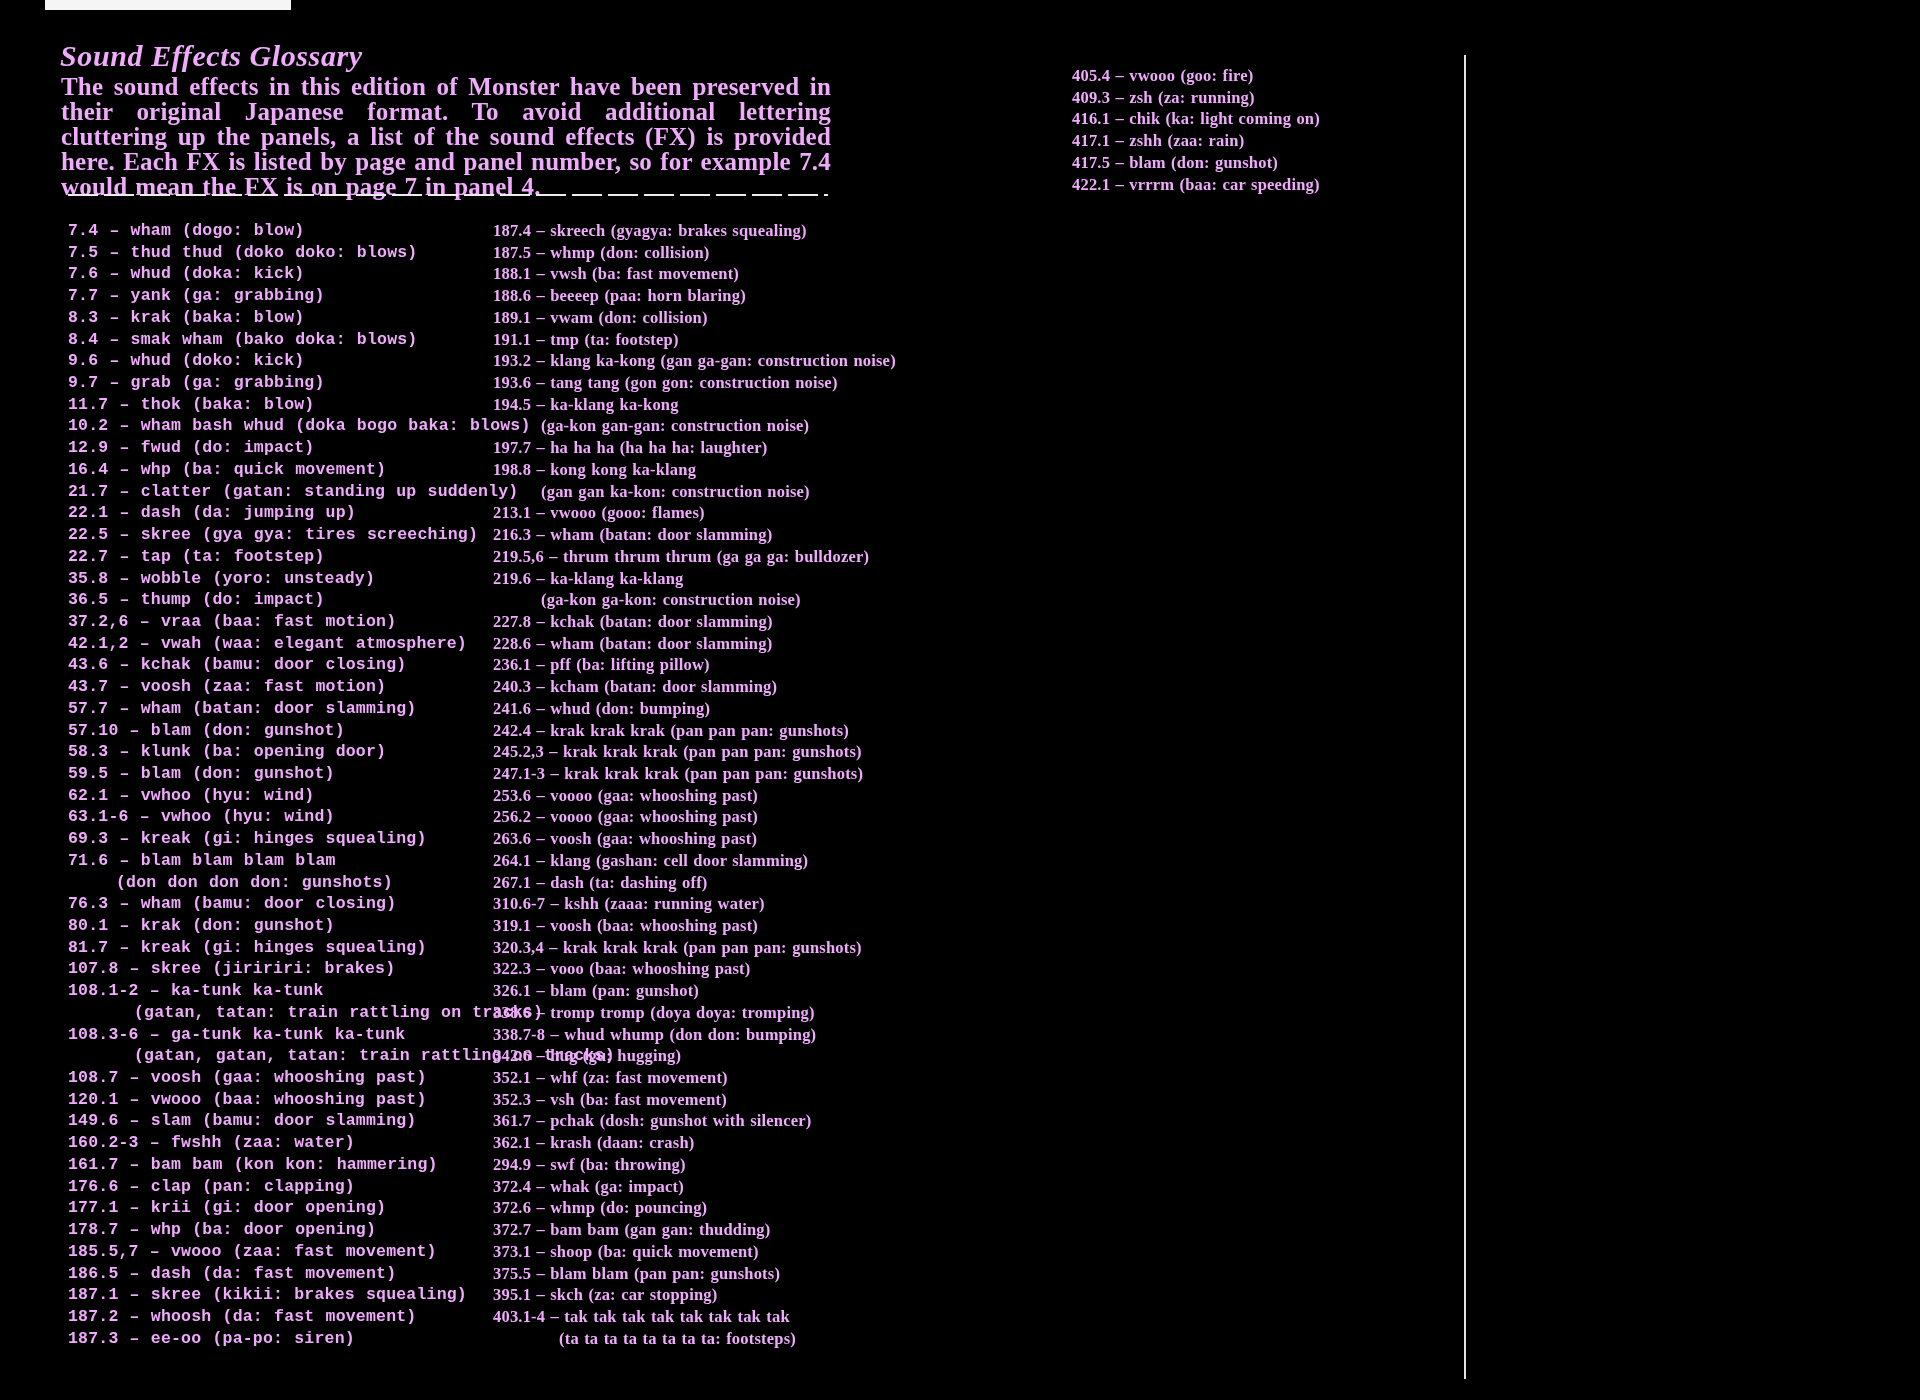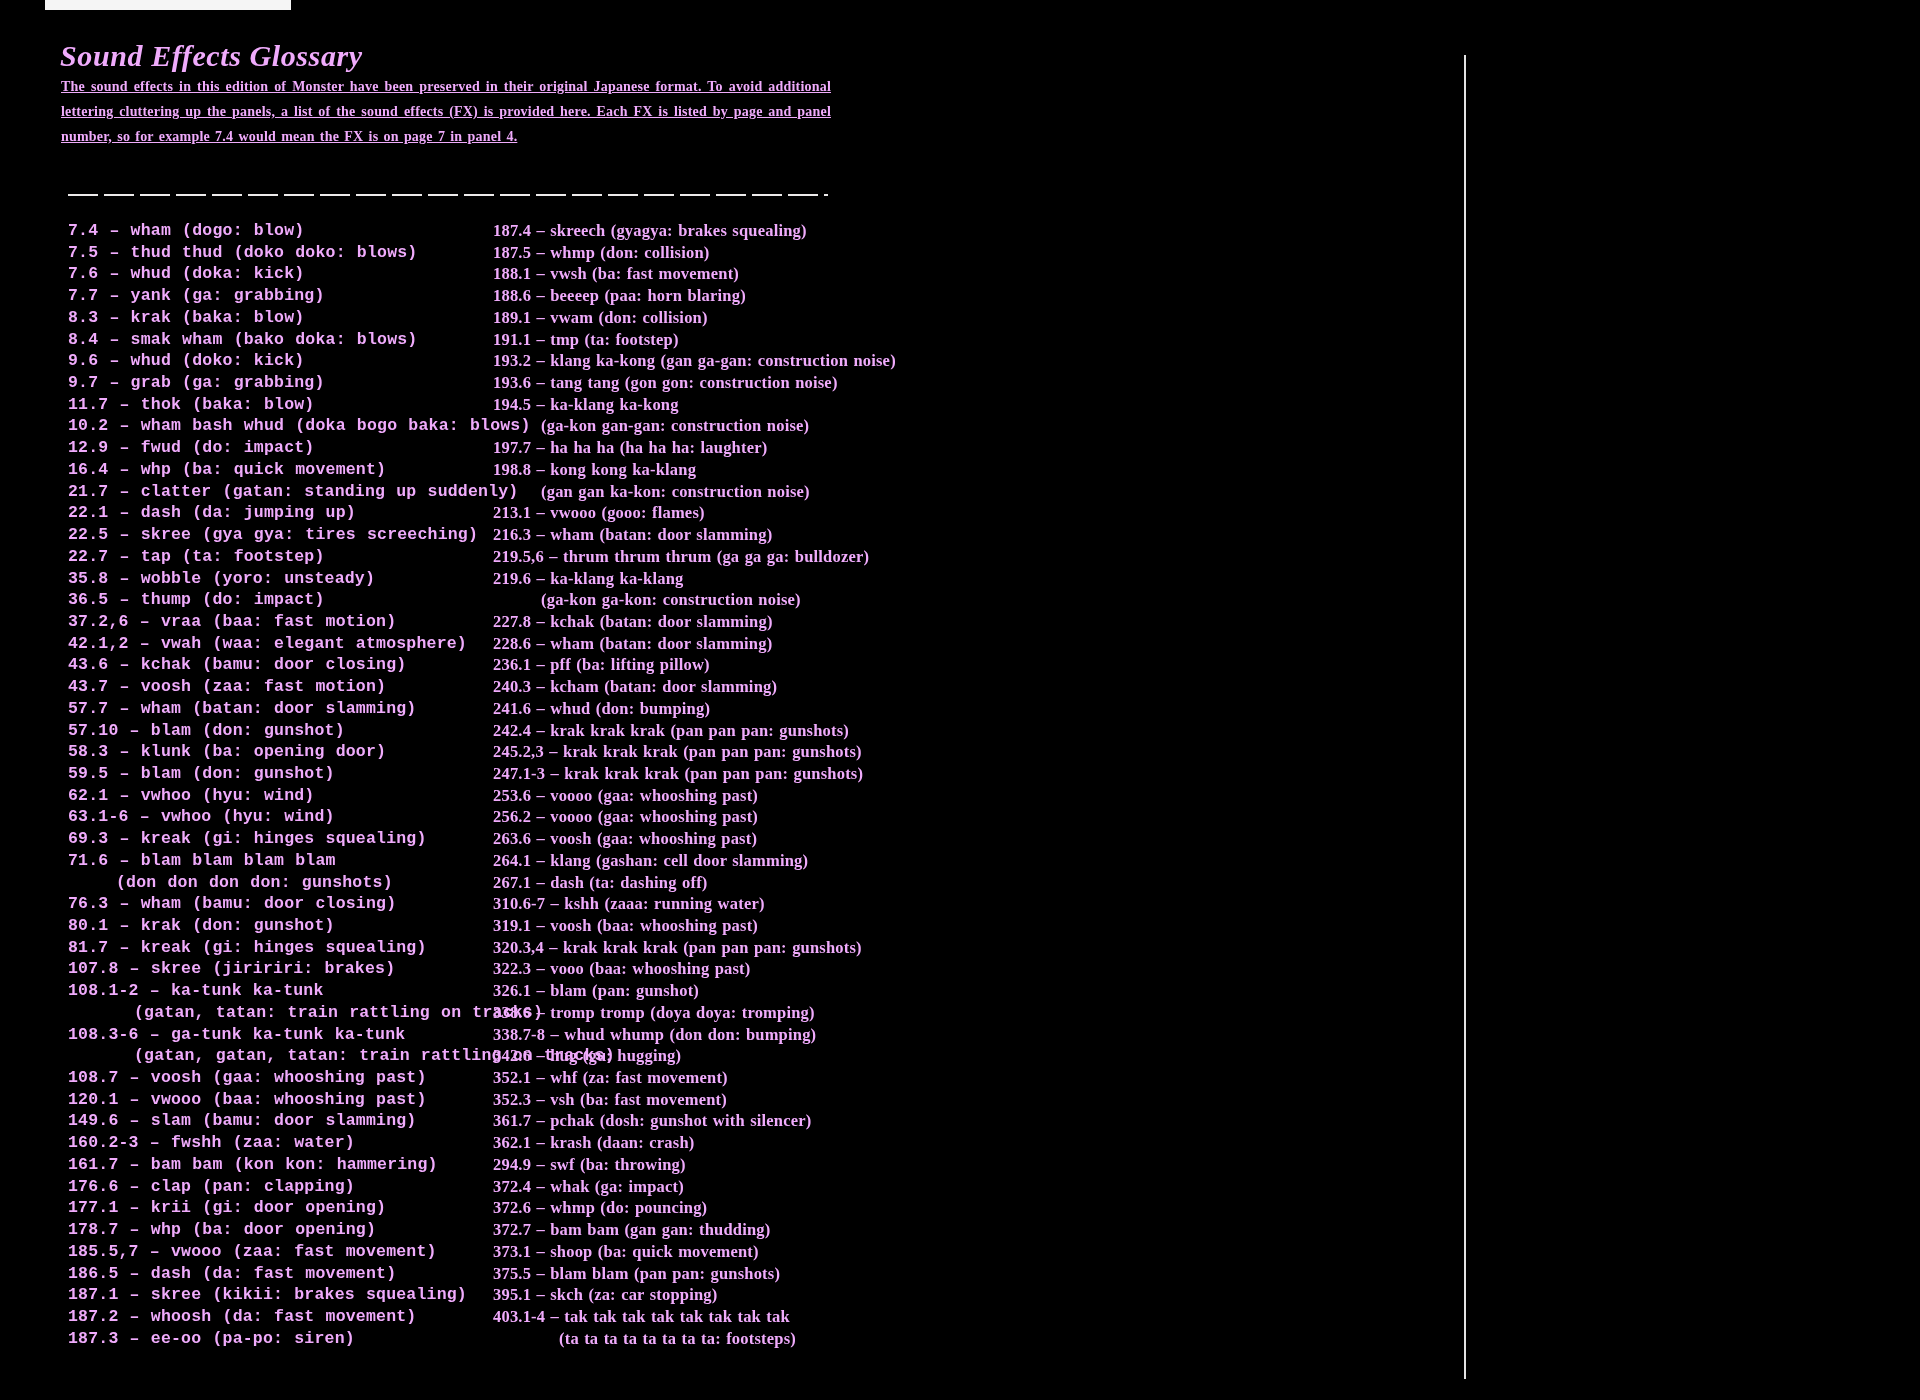--- a/index.html
+++ b/index.html
@@ -9,22 +9,22 @@
     font-weight:bold;overflow:hidden;
   }
   .top-strip{position:absolute;left:45px;top:0;width:246px;height:10px;background:#f5f5f5;}
   .page-title{
     position:absolute;left:60px;top:40px;margin:0;
     font-size:30px;line-height:32px;font-style:italic;font-weight:bold;
     letter-spacing:0.6px;
   }
   .intro{
     position:absolute;left:61px;top:74px;width:770px;margin:0;
-    font-size:14px;line-height:25px;text-align:justify;
-    word-spacing:1.5px;letter-spacing:0.2px;text-decoration:underline;
+    font-size:25px;line-height:25px;text-align:justify;
+    word-spacing:1.5px;letter-spacing:0.2px;
   }
   .separator{
     position:absolute;left:68px;top:194px;width:760px;height:2px;
     background:repeating-linear-gradient(90deg,#eceaea 0 30px,transparent 30px 36px);
   }
   .fx-col{position:absolute;white-space:nowrap;}
   .col-left{left:68px;top:220px;font-family:Liberation Mono, monospace;}
   .col-middle{left:493px;top:220px;}
   .col-topright{left:1072px;top:65px;}
   .entry{font-size:16.5px;line-height:21.72px;letter-spacing:0.2px;word-spacing:1px;}
@@ -35,20 +35,28 @@
 </head>
 <body>
 
 <div class="page">
   <div class="top-strip"></div>
 
   <h1 class="page-title">Sound Effects Glossary</h1>
 
   <p class="intro">The sound effects in this edition of Monster have been preserved in their original Japanese format. To avoid additional lettering cluttering up the panels, a list of the sound effects (FX) is provided here. Each FX is listed by page and panel number, so for example 7.4 would mean the FX is on page 7 in panel 4.</p>
 
+  <div class="fx-col col-topright">
+      <div class="entry">405.4 – vwooo (goo: fire)</div>
+      <div class="entry">409.3 – zsh (za: running)</div>
+      <div class="entry">416.1 – chik (ka: light coming on)</div>
+      <div class="entry">417.1 – zshh (zaa: rain)</div>
+      <div class="entry">417.5 – blam (don: gunshot)</div>
+      <div class="entry">422.1 – vrrrm (baa: car speeding)</div>
+    </div>
 
   <div class="separator"></div>
 
   <div class="fx-col col-left">
       <div class="entry">7.4 – wham (dogo: blow)</div>
       <div class="entry">7.5 – thud thud (doko doko: blows)</div>
       <div class="entry">7.6 – whud (doka: kick)</div>
       <div class="entry">7.7 – yank (ga: grabbing)</div>
       <div class="entry">8.3 – krak (baka: blow)</div>
       <div class="entry">8.4 – smak wham (bako doka: blows)</div>

